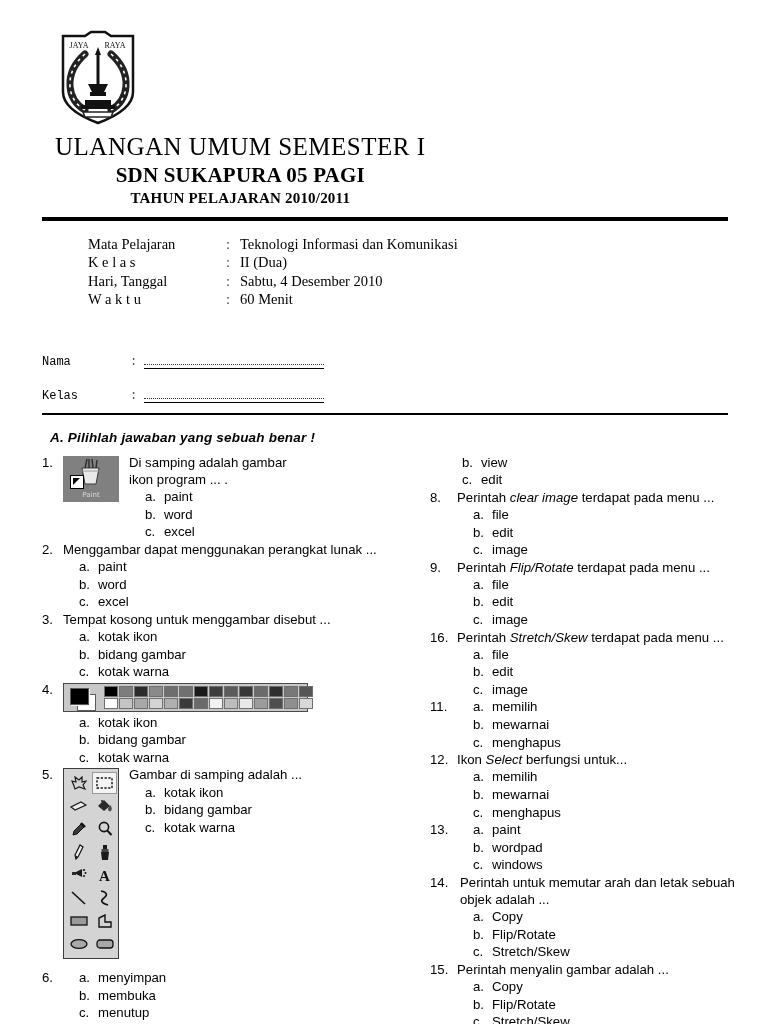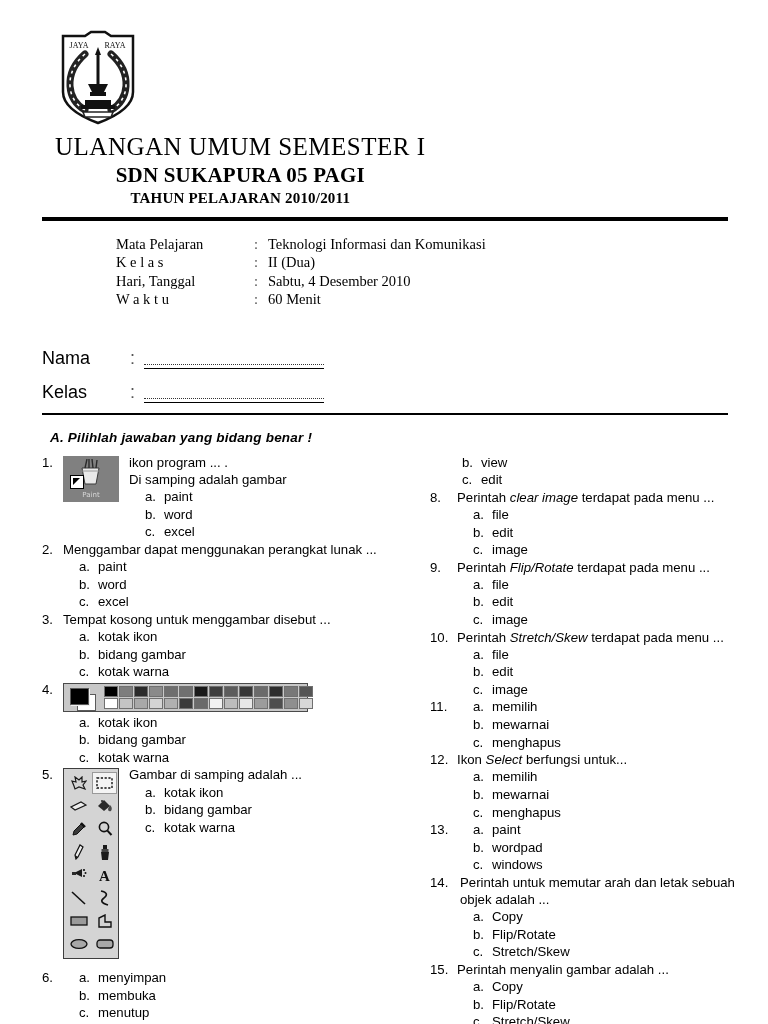--- a/index.html
+++ b/index.html
@@ -62,21 +62,21 @@
     letter-spacing: 0.2px;
   }
   .rule-thick {
     margin: 8px 40px 0 42px;
     border-top: 4px solid #000;
     height: 0;
   }
 
   
   .info {
-    margin: 14px 0 0 116px;
+    margin: 14px 0 0 88px;
     font-family: "Liberation Serif", serif;
     font-size: 14.5px;
     line-height: 1.27;
   }
   .info-row {
     display: flex;
   }
   .info-label {
     width: 138px;
     flex: 0 0 138px;
@@ -87,22 +87,22 @@
     flex: 0 0 14px;
     color: #555;
   }
   .info-value {
     flex: 1 1 auto;
   }
 
   
   .fields {
     margin: 26px 0 0 42px;
-    font-family: Liberation Sans, sans-serif;
-    font-size: 18px;
+    font-family: Liberation Mono, monospace;
+    font-size: 12px;
   }
   .field-row {
     display: flex;
     align-items: flex-end;
     height: 34px;
   }
   .field-label {
     width: 88px;
     flex: 0 0 88px;
   }
@@ -386,21 +386,21 @@
       <span class="field-line"></span>
     </div>
     <div class="field-row">
       <span class="field-label">Kelas</span>
       <span class="field-colon">:</span>
       <span class="field-line"></span>
     </div>
   </div>
   <div class="rule-thin"></div>
 
-  <div class="section-head">A. Pilihlah jawaban yang bidang benar !</div>
+  <div class="section-head">A. Pilihlah jawaban yang sebuah benar !</div>
 
   <div class="columns">
 
     <div class="col-left">
 
       <div class="q">
         <span class="q-num">1.</span>
         <div class="q-body">
           <div class="q-fig">
             <div class="q-fig-media">
@@ -411,22 +411,22 @@
                   <path d="M9 9 L9 0" stroke="#2a2a2a" stroke-width="1.4"></path>
                   <path d="M13 9 L12 0" stroke="#2a2a2a" stroke-width="1.4"></path>
                   <path d="M16 9 L17 1" stroke="#2a2a2a" stroke-width="1.4"></path>
                   <path d="M2 12 L19 12" stroke="#9a9a9a" stroke-width="1"></path>
                 </svg>
                 <span class="paint-shortcut"></span>
                 <span class="paint-label">Paint</span>
               </div>
             </div>
             <div class="q-fig-text">
+              <div>Di samping adalah gambar</div>
               <div>ikon program ... .</div>
-              <div>Di samping adalah gambar</div>
               <ul class="opts">
                 <li class="opt">
                   <span class="opt-key">a.</span>
                   <span class="opt-val">paint</span>
                 </li>
                 <li class="opt">
                   <span class="opt-key">b.</span>
                   <span class="opt-val">word</span>
                 </li>
                 <li class="opt">
@@ -742,21 +742,21 @@
             </li>
             <li class="opt">
               <span class="opt-key">c.</span>
               <span class="opt-val">image</span>
             </li>
           </ul>
         </div>
       </div>
 
       <div class="q">
-        <span class="q-num wide">10.</span>
+        <span class="q-num wide">16.</span>
         <div class="q-body">
           <div class="q-text"><span>Perintah </span><b>Stretch/Skew</b><span> terdapat pada menu ...</span></div>
           <ul class="opts">
             <li class="opt">
               <span class="opt-key">a.</span>
               <span class="opt-val">file</span>
             </li>
             <li class="opt">
               <span class="opt-key">b.</span>
               <span class="opt-val">edit</span>

